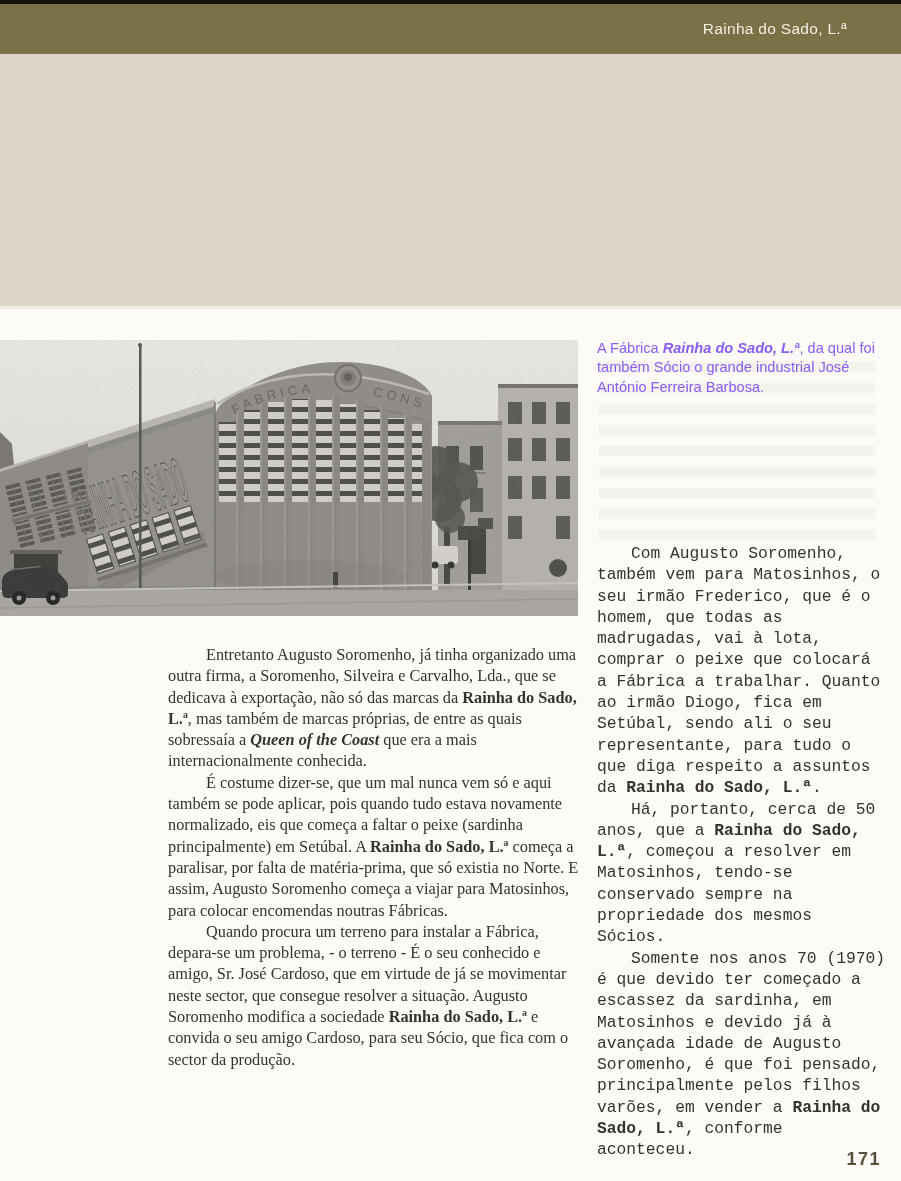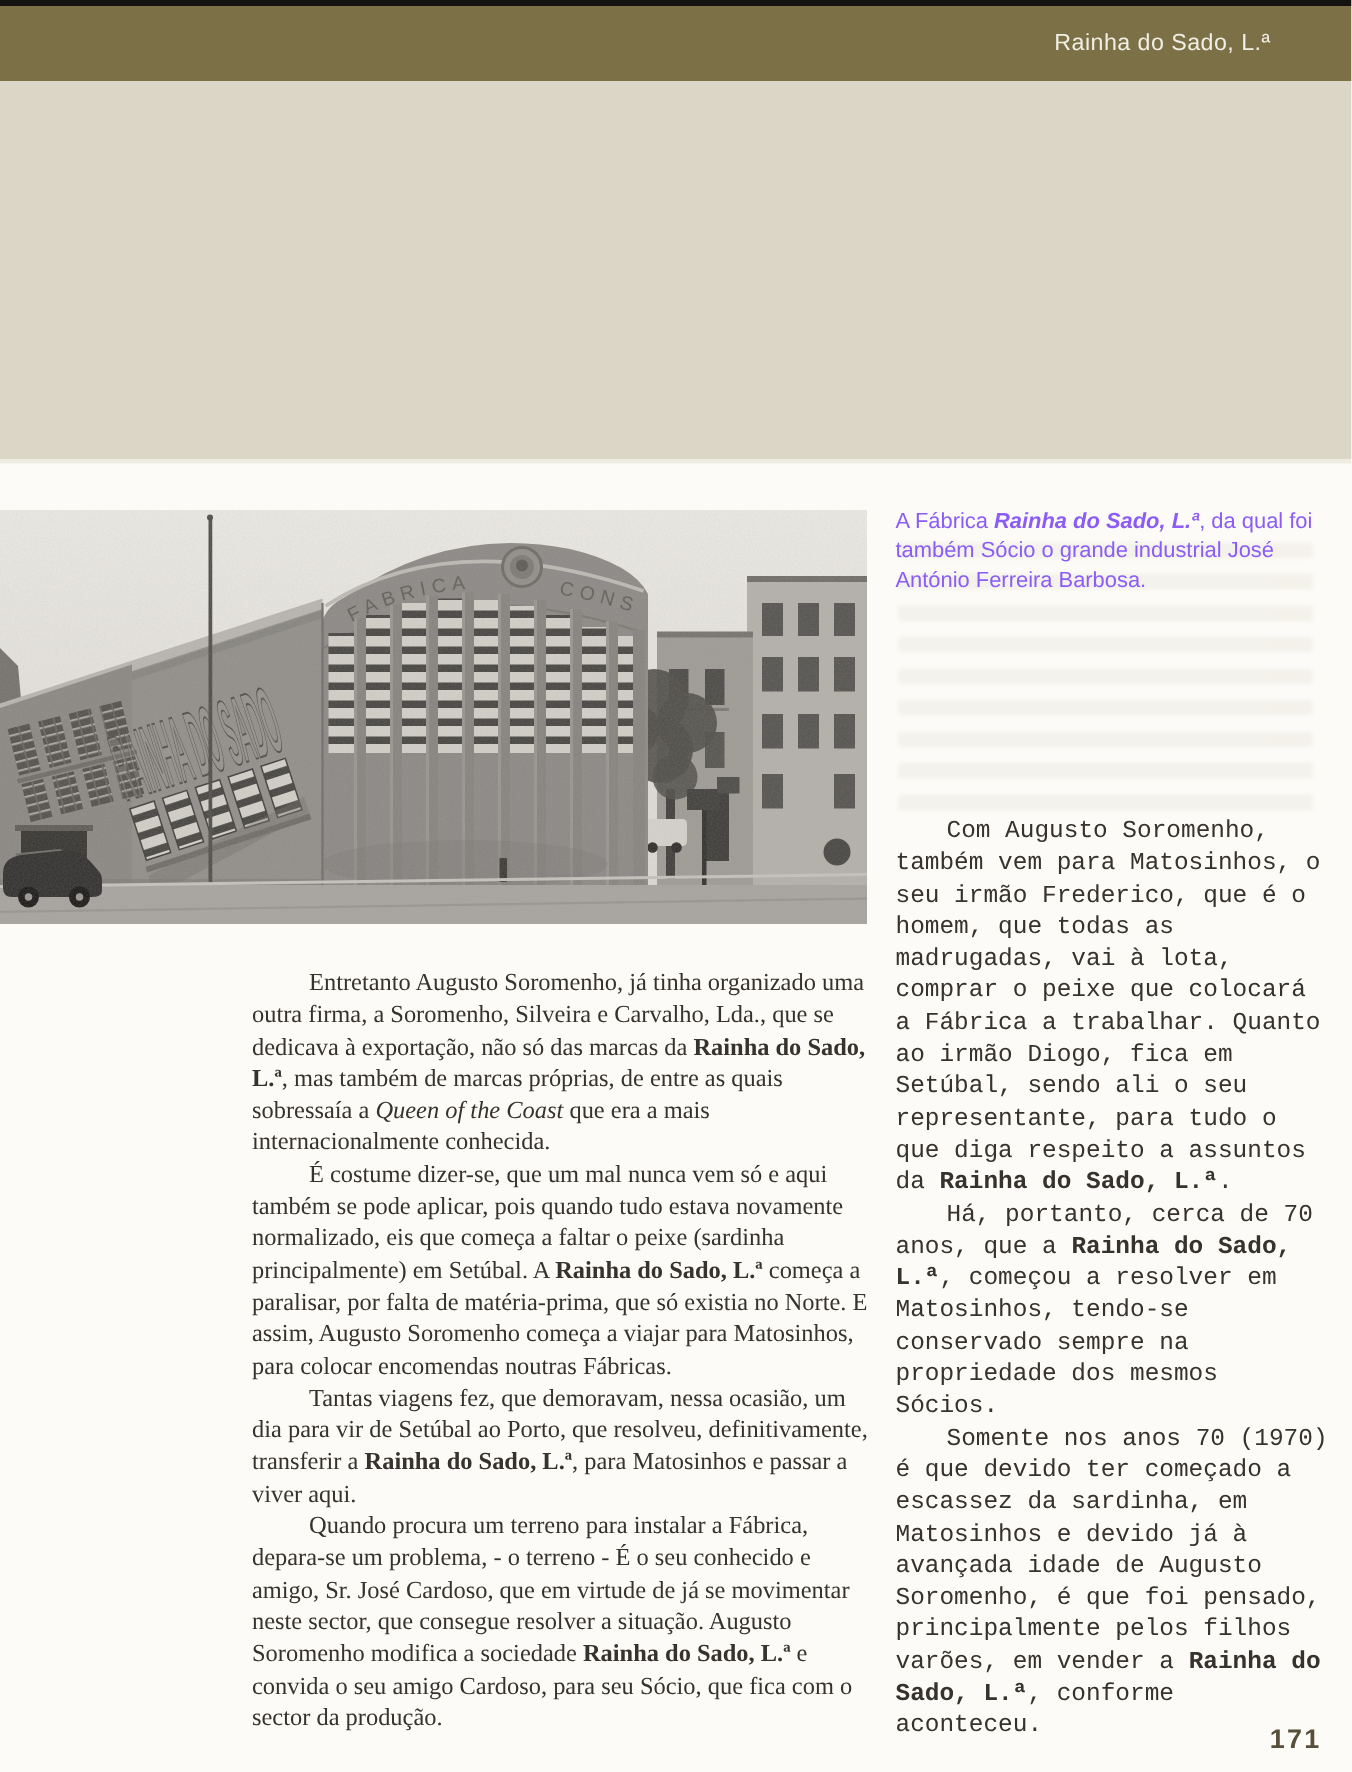--- a/index.html
+++ b/index.html
@@ -28,21 +28,21 @@
     filter:blur(1.3px);opacity:.5;pointer-events:none;
   }
   .caption{
     position:absolute;left:597px;top:339px;width:294px;
     font-family:"Liberation Sans",sans-serif;font-size:14.6px;line-height:19.3px;color:#8b5cf6;
   }
   .caption .bi{font-weight:bold;font-style:italic;}
   .col{position:absolute;color:var(--text,#36322c);font-size:16.3px;line-height:21.3px;}
   .col p{margin:0;text-indent:38px;}
   .col .b{font-weight:bold;}
-  .col .bi{font-weight:normal;font-style:italic;}
+  .col .bi{font-weight:bold;font-style:italic;}
   .col-left{left:168px;top:644px;width:414px;}
   .col-right{left:597px;top:543px;width:290px;}
   .col-right p{text-indent:34px;font-family:Liberation Mono, monospace;}
   .pagenum{
     position:absolute;right:20px;top:1149px;
     font-family:"Liberation Sans",sans-serif;font-weight:bold;font-size:18px;
     color:var(--page_number,#584f3b);letter-spacing:1.5px;
   }
   .tower-sign{font-family:"Liberation Sans",sans-serif;font-size:13px;letter-spacing:4px;fill:#615e58;}
   .wall-sign{font-family:"Liberation Sans",sans-serif;font-weight:bold;}
@@ -249,23 +249,22 @@
 
     <rect width="578" height="276" filter="url(#grain)" opacity="0.5"></rect>
   </svg>
 </figure>
 
 <div class="caption"><span>A Fábrica </span><span class="bi">Rainha do Sado, L.ª</span><span>, da qual foi também Sócio o grande industrial José António Ferreira Barbosa.</span></div>
 
 <section class="col col-left">
     <p><span>Entretanto Augusto Soromenho, já tinha organizado uma outra firma, a Soromenho, Silveira e Carvalho, Lda., que se dedicava à exportação, não só das marcas da </span><span class="b">Rainha do Sado, L.ª</span><span>, mas também de marcas próprias, de entre as quais sobressaía a </span><span class="bi">Queen of the Coast</span><span> que era a mais internacionalmente conhecida.</span></p>
     <p><span>É costume dizer-se, que um mal nunca vem só e aqui também se pode aplicar, pois quando tudo estava novamente normalizado, eis que começa a faltar o peixe (sardinha principalmente) em Setúbal. A </span><span class="b">Rainha do Sado, L.ª</span><span> começa a paralisar, por falta de matéria-prima, que só existia no Norte. E assim, Augusto Soromenho começa a viajar para Matosinhos, para colocar encomendas noutras Fábricas.</span></p>
-    <p><span>Tantas viagens fez, que demoravam, nessa ocasião, um dia para vir de Setúbal ao Porto, que resolveu, definitivamente, transferir a </span><span class="b">Rainha do Sado, L.ª</span><span>, para Matosinhos e passar a viver aqui.</span></p>
     <p><span>Quando procura um terreno para instalar a Fábrica, depara-se um problema, - o terreno - É o seu conhecido e amigo, Sr. José Cardoso, que em virtude de já se movimentar neste sector, que consegue resolver a situação. Augusto Soromenho modifica a sociedade </span><span class="b">Rainha do Sado, L.ª</span><span> e convida o seu amigo Cardoso, para seu Sócio, que fica com o sector da produção.</span></p>
   </section>
 
 <section class="col col-right">
     <p><span>Com Augusto Soromenho, também vem para Matosinhos, o seu irmão Frederico, que é o homem, que todas as madrugadas, vai à lota, comprar o peixe que colocará a Fábrica a trabalhar. Quanto ao irmão Diogo, fica em Setúbal, sendo ali o seu representante, para tudo o que diga respeito a assuntos da </span><span class="b">Rainha do Sado, L.ª</span><span>.</span></p>
-    <p><span>Há, portanto, cerca de 70 anos, que a </span><span class="b">Rainha do Sado, L.ª</span><span>, começou a resolver em Matosinhos, tendo-se conservado sempre na propriedade dos mesmos Sócios.</span></p>
+    <p><span>Há, portanto, cerca de 50 anos, que a </span><span class="b">Rainha do Sado, L.ª</span><span>, começou a resolver em Matosinhos, tendo-se conservado sempre na propriedade dos mesmos Sócios.</span></p>
     <p><span>Somente nos anos 70 (1970) é que devido ter começado a escassez da sardinha, em Matosinhos e devido já à avançada idade de Augusto Soromenho, é que foi pensado, principalmente pelos filhos varões, em vender a </span><span class="b">Rainha do Sado, L.ª</span><span>, conforme aconteceu.</span></p>
   </section>
 
 <div class="pagenum">171</div>
 
 </body></html>

